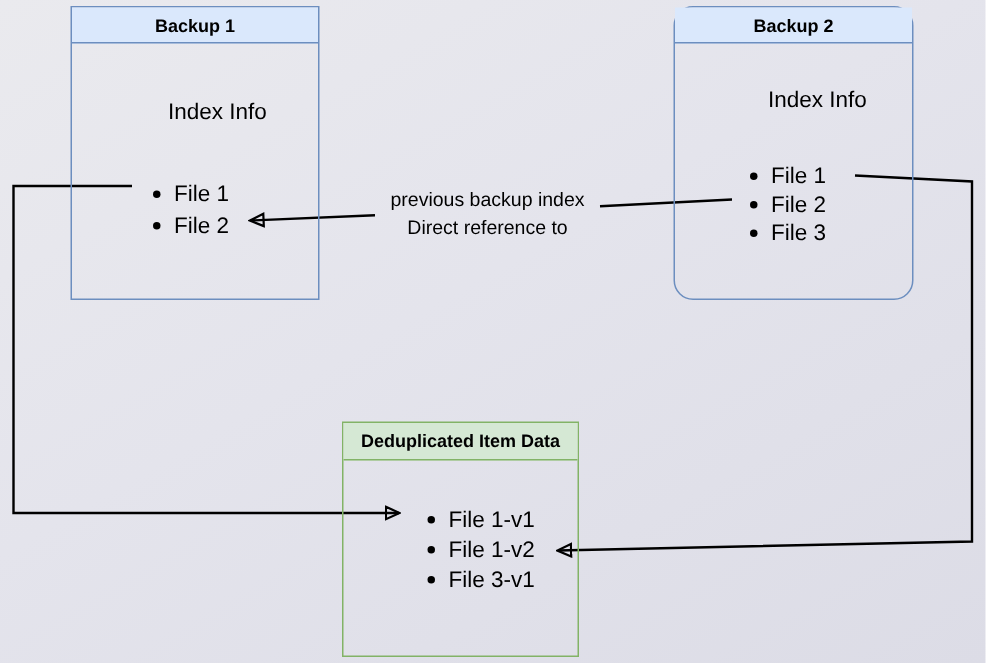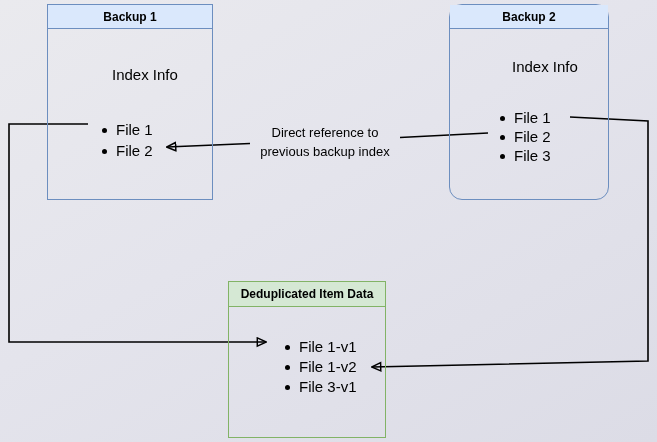--- a/index.html
+++ b/index.html
@@ -131,17 +131,17 @@
   <div class="node green" id="dd">
     <div class="node-header">Deduplicated Item Data</div>
     <ul class="filelist">
       <li>File 1-v1</li>
       <li>File 1-v2</li>
       <li>File 3-v1</li>
     </ul>
   </div>
 
   <div class="edge-label">
+    <div>previous backup index</div>
     <div>Direct reference to</div>
-    <div>previous backup index</div>
   </div>
 
 </div>
 
 </body></html>

